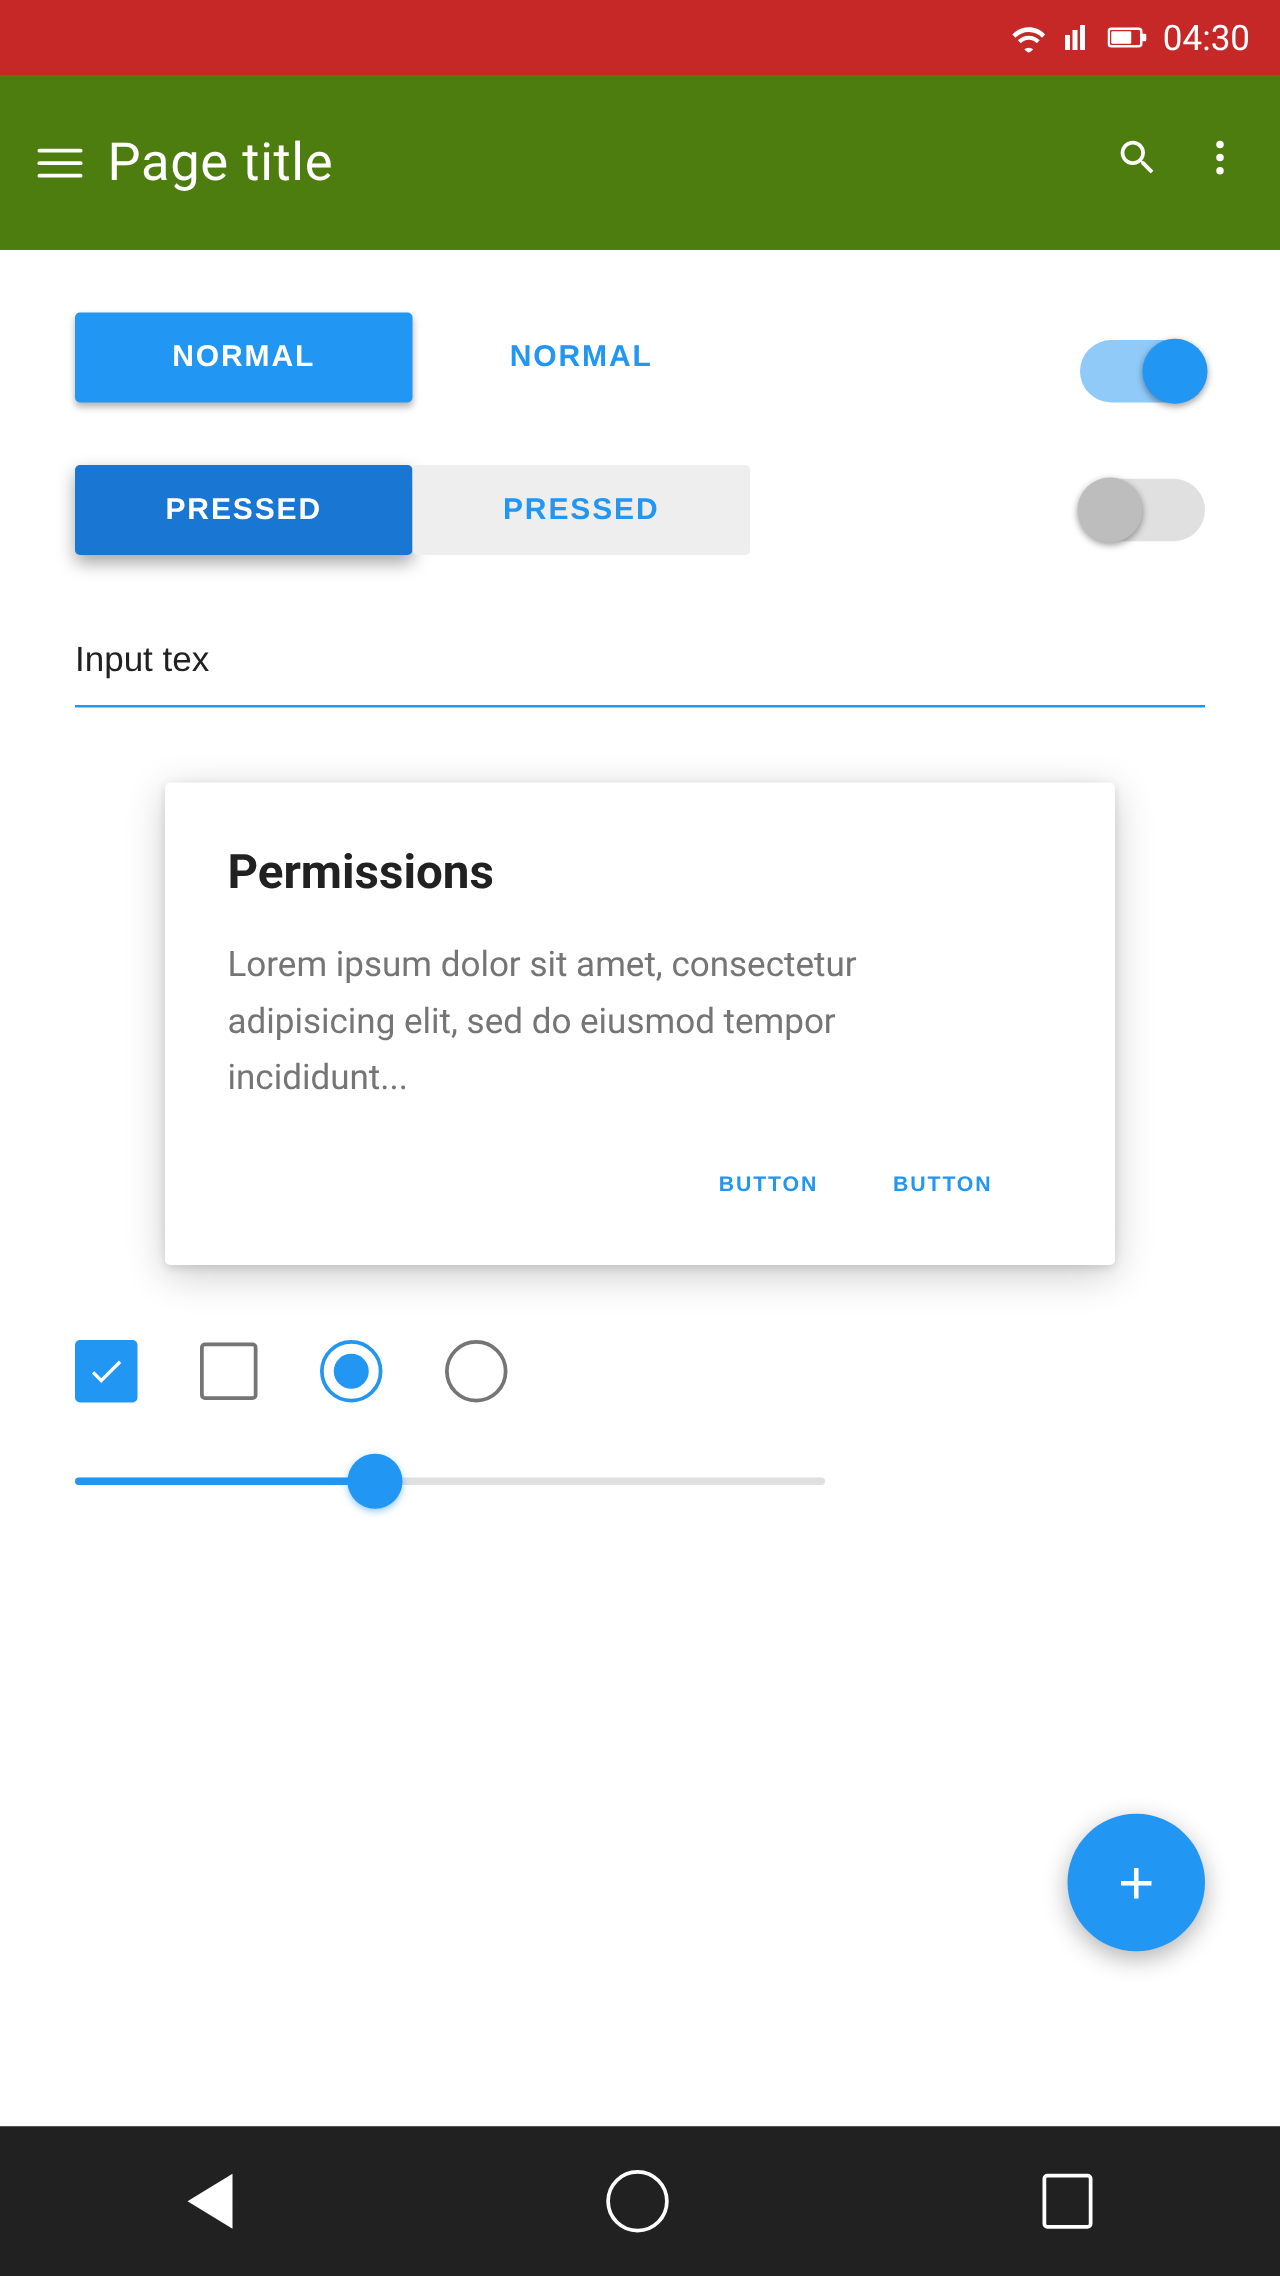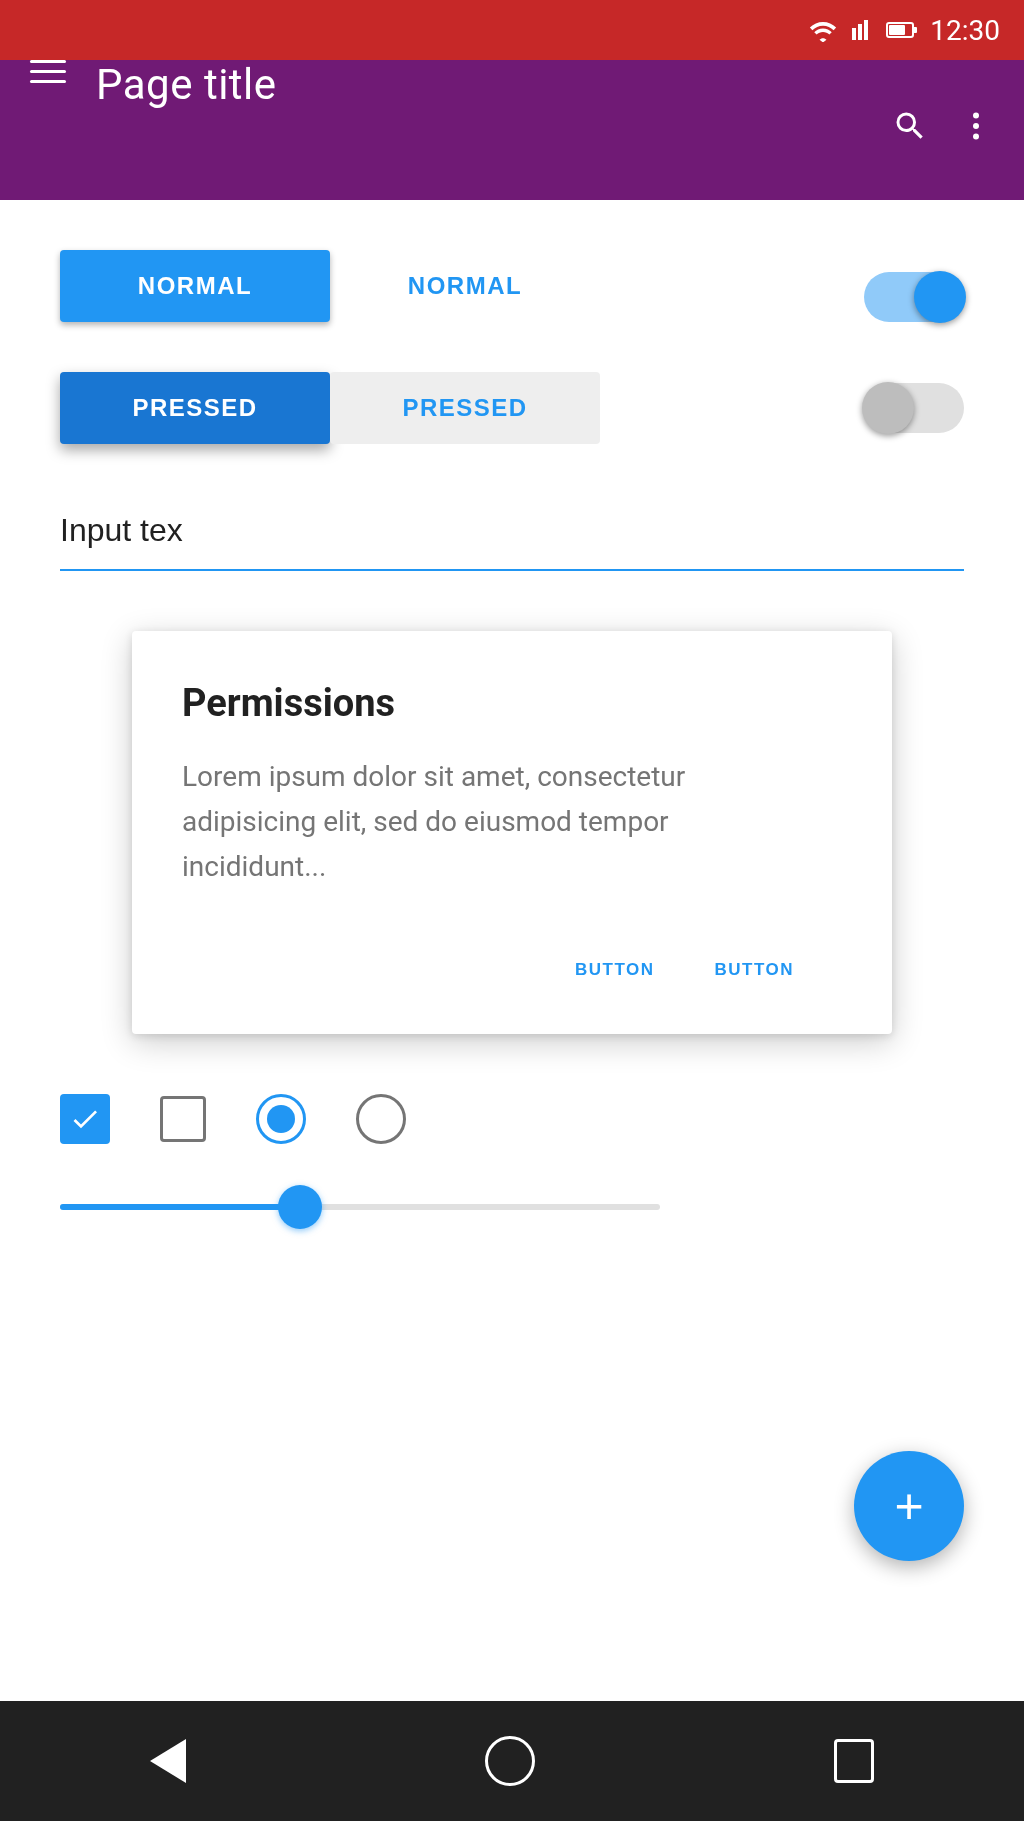--- a/index.html
+++ b/index.html
@@ -38,24 +38,25 @@
     .status-time {
       color: white;
       font-size: 28px;
       font-weight: 400;
     }
 
     
     .app-bar {
       width: 100%;
       height: 140px;
-      background: #701a75;
-      display: flex;
+      background: #4d7c0f;
+      display: flex;
+      align-items: center;
       padding: 0 30px;
-      gap: 30px;
+      gap: 20px;
     }
 
     .app-bar-menu {
       display: flex;
       flex-direction: column;
       gap: 7px;
       cursor: pointer;
     }
 
     .app-bar-menu span {
@@ -219,21 +220,21 @@
     
     .input-section {
       margin-bottom: 60px;
       border-bottom: 2.5px solid #2196f3;
       padding-bottom: 12px;
     }
 
     .text-input {
       border: none;
       outline: none;
-      font-size: 32px;
+      font-size: 28px;
       color: #212121;
       width: 100%;
       background: transparent;
       padding: 8px 0;
     }
 
     
     .dialog-section {
       margin-bottom: 60px;
     }
@@ -251,21 +252,21 @@
       font-size: 38px;
       font-weight: 700;
       color: #212121;
       margin-bottom: 30px;
     }
 
     .dialog-body {
       font-size: 28px;
       color: #757575;
       line-height: 1.6;
-      margin-bottom: 57px;
+      margin-bottom: 40px;
     }
 
     .dialog-actions {
       display: flex;
       justify-content: flex-end;
       gap: 20px;
     }
 
     .dialog-btn {
       background: transparent;
@@ -452,21 +453,21 @@
 
     <svg width="24" height="24" viewBox="0 0 24 24" fill="white">
       <path d="M2 22h4V10H2v12zm6 0h4V6H8v16zm6 0h4V2h-4v20z"></path>
     </svg>
 
     <svg width="32" height="20" viewBox="0 0 32 20" fill="none" stroke="white" stroke-width="2">
       <rect x="1" y="3" width="26" height="14" rx="2" stroke="white" stroke-width="2"></rect>
       <rect x="27" y="7" width="4" height="6" rx="1" fill="white" stroke="none"></rect>
       <rect x="3" y="5" width="16" height="10" rx="1" fill="white" stroke="none"></rect>
     </svg>
-    <span class="status-time">12:30</span>
+    <span class="status-time">04:30</span>
   </div>
 </div>
 
 <div class="app-bar">
   <div class="app-bar-menu">
     <span></span>
     <span></span>
     <span></span>
   </div>
   <div class="app-bar-title">Page title</div>

